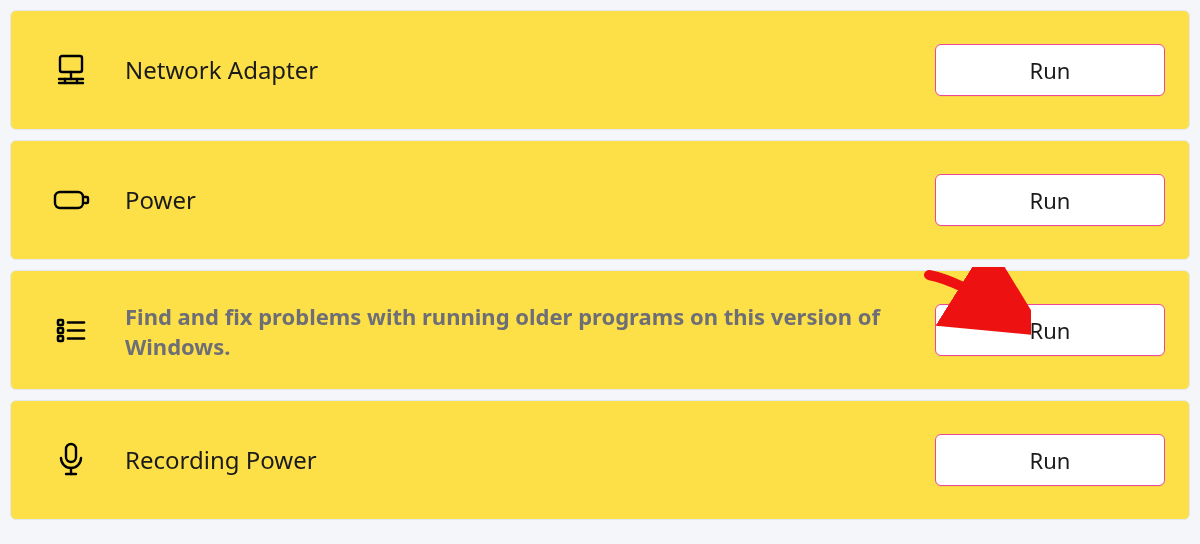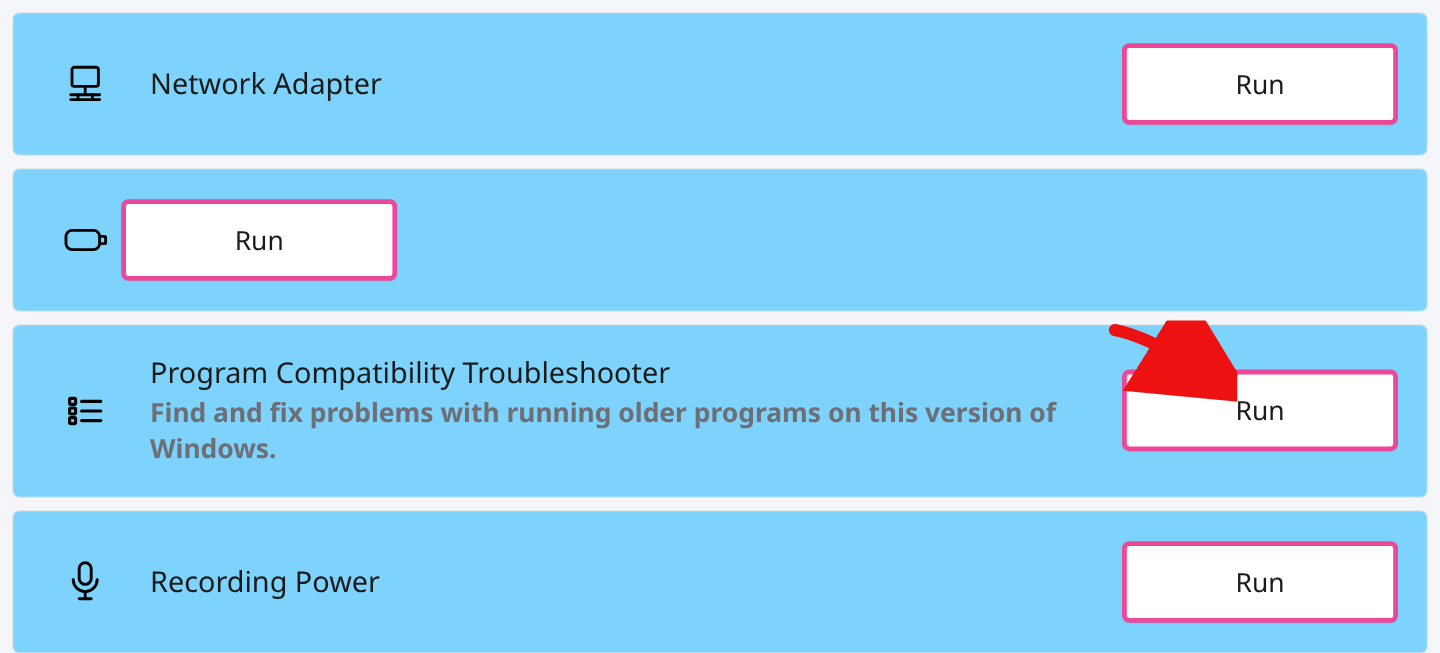--- a/index.html
+++ b/index.html
@@ -10,21 +10,21 @@
     background: #f5f6fa;
     overflow: hidden;
   }
   .list {
     display: flex;
     flex-direction: column;
     gap: 10px;
     padding: 10px 10px 10px 10px;
   }
   .card {
-    background: #7dd3fc;
+    background: #fde047;
     border: 1px solid #e7e7ee;
     border-radius: 6px;
     display: flex;
     align-items: center;
     padding: 24px 24px 24px 30px;
     min-height: 120px;
     position: relative;
   }
   .icon-slot {
     width: 60px;
@@ -52,23 +52,23 @@
   }
   .desc {
     font-size: 22px;
     line-height: 1.35;
     color: #6e6e76;
     font-weight: 700;
     margin-top: 4px;
   }
   .run-btn {
     width: 230px;
-    height: 68px;
+    height: 52px;
     background: #ffffff;
-    border: 4px solid #ec4899;
+    border: 1px solid #ec4899;
     border-radius: 6px;
     font-size: 22px;
     font-family: inherit;
     color: #1b1b1b;
     cursor: pointer;
     box-shadow: 0 1px 0 rgba(0,0,0,0.04);
     flex-shrink: 0;
   }
 
   
@@ -101,36 +101,38 @@
     <button class="run-btn">Run</button>
   </div>
 
   <div class="card">
     <div class="icon-slot">
       <svg width="40" height="40" viewBox="0 0 40 40" stroke-width="2.4" stroke-linecap="round" stroke-linejoin="round">
         <rect x="4" y="12" width="28" height="16" rx="5"></rect>
         <path d="M34 17 h2 a1 1 0 0 1 1 1 v4 a1 1 0 0 1 -1 1 h-2"></path>
       </svg>
     </div>
+    <div class="text-col">
+      <div class="title">Power</div>
+    </div>
     <button class="run-btn">Run</button>
   </div>
 
   <div class="card">
     <div class="icon-slot">
       <svg width="36" height="36" viewBox="0 0 36 36" stroke-width="2.6" stroke-linecap="round" stroke-linejoin="round">
         <rect x="5" y="8" width="5" height="5" rx="1"></rect>
         <line x1="15" y1="10.5" x2="31" y2="10.5"></line>
         <rect x="5" y="16" width="5" height="5" rx="1"></rect>
         <line x1="15" y1="18.5" x2="31" y2="18.5"></line>
         <rect x="5" y="24" width="5" height="5" rx="1"></rect>
         <line x1="15" y1="26.5" x2="31" y2="26.5"></line>
       </svg>
     </div>
     <div class="text-col">
-      <div class="title">Program Compatibility Troubleshooter</div>
       <div class="desc">Find and fix problems with running older programs on this version of Windows.</div>
     </div>
     <button class="run-btn">Run</button>
 
     <div class="arrow">
       <svg width="110" height="70" viewBox="0 0 110 70">
         <defs>
           <marker id="ahead" markerWidth="10" markerHeight="10" refX="6" refY="5" orient="auto">
             <path d="M0,0 L10,5 L0,10 Z" fill="#e11"></path>
           </marker>

